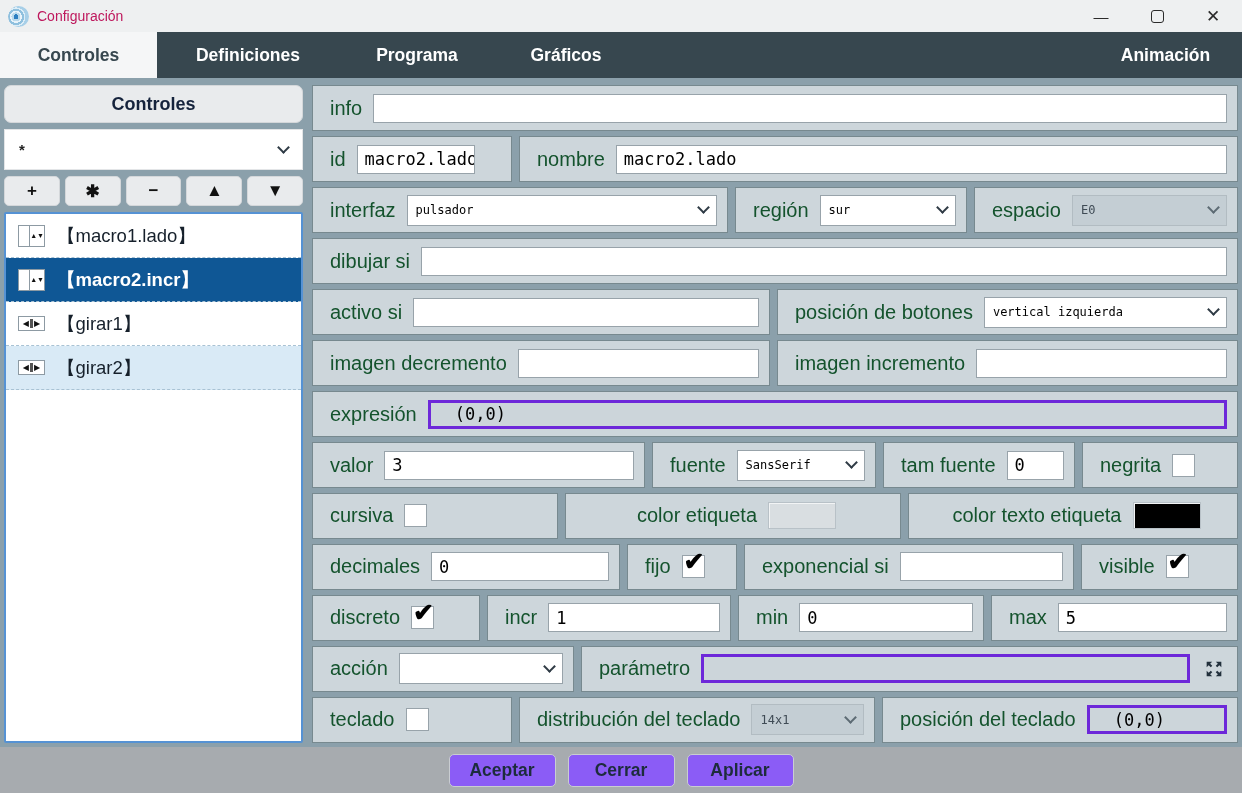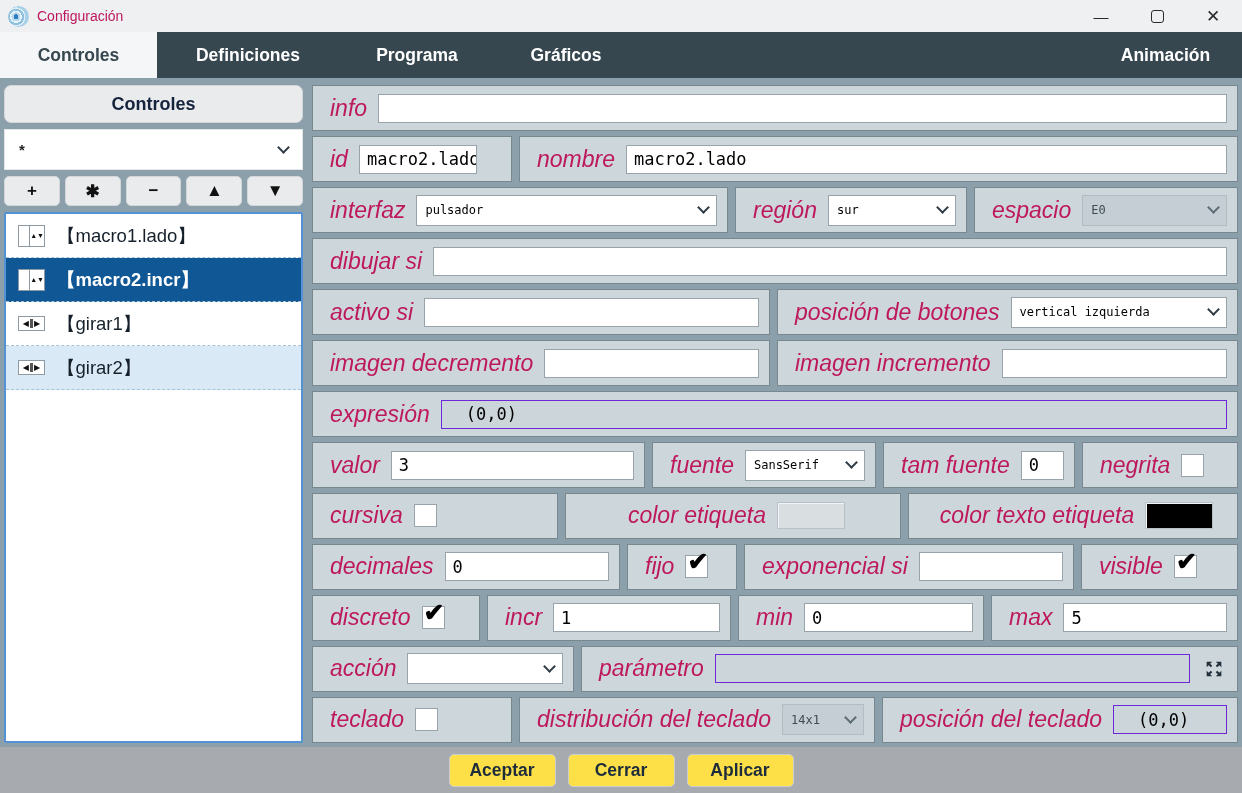--- a/index.html
+++ b/index.html
@@ -46,42 +46,42 @@
     font-size:7px; line-height:6px; color:#111; }
   .icon-slider { width:27px; height:15px; background:#fff; border:1px solid #8d9aa3; display:flex; flex:0 0 auto;
     align-items:center; justify-content:center; gap:1px; font-size:8px; line-height:8px; color:#111; }
   .icon-slider .bar { width:3px; height:9px; background:#555; }
 
   
   .form { flex:1; display:flex; flex-direction:column; gap:4.5px; min-width:0; }
   .frow { display:flex; gap:7px; flex:1; min-height:0; }
   .fgroup { background:#cdd6db; border:1.5px solid #77898f; display:flex; align-items:center;
     gap:11px; padding:0 10px 0 17px; min-width:0; }
-  .flabel { font-size:23px; color:#be185d; white-space:nowrap; flex:0 0 auto;font-style:italic; }
+  .flabel { font-size:20px; color:#14532d; white-space:nowrap; flex:0 0 auto; }
   .tinput { background:#fff; border:1px solid #98a3aa; height:29px; display:flex; align-items:center;
     padding:0 7px; font-family:"DejaVu Sans Mono",monospace; font-size:17px; color:#000;
     overflow:hidden; white-space:nowrap; }
   .tinput.grow { flex:1; }
-  .tinput.disabled { background:#ccd5da; border:1px solid #6d28d9;padding-left:24px; }
+  .tinput.disabled { background:#ccd5da; border:3px solid #6d28d9;padding-left:24px; }
   .tselect { background:#fff; border:1px solid #98a3aa; height:31px; display:flex; align-items:center;
     padding:0 8px; font-family:"DejaVu Sans Mono",monospace; font-size:12px; color:#000; cursor:pointer; }
   .tselect .val { overflow:hidden; white-space:nowrap; }
   .tselect .chev { margin-left:auto; flex:0 0 auto; }
   .tselect.disabled { background:#c4ced4; border:1px solid #b2bcc2; color:#3f4b55; cursor:default; }
   .chev { width:9px; height:9px; border-right:2.6px solid #2f3b45; border-bottom:2.6px solid #2f3b45;
     transform:rotate(45deg); margin-top:-5px; flex:0 0 auto; }
   .tselect.disabled .chev { border-color:#5d6b74; }
   .checkbox { width:23px; height:23px; background:#fff; border:1px solid #98a3aa; position:relative; cursor:pointer; flex:0 0 auto; }
   .checkbox.checked::after { content:"✔"; position:absolute; left:1px; top:-9px; font-size:25px; font-weight:bold; color:#000; }
   .swatch { width:68px; height:27px; border:1px solid #b8c1c7; box-shadow:1px 1px 0 #f2f4f5 inset; cursor:pointer; flex:0 0 auto; }
   .expand-btn { margin-left:auto; width:26px; height:26px; display:flex; align-items:center; justify-content:center; cursor:pointer; flex:0 0 auto; }
 
   
   .footer { height:46px; background:#a7abaf; flex:0 0 auto; display:flex; align-items:center; justify-content:center; gap:12px; }
-  .foot-btn { width:107px; height:33px; background:#fde047; border:1px solid #c9cdd1; border-radius:5px;
+  .foot-btn { width:107px; height:33px; background:#8b5cf6; border:1px solid #c9cdd1; border-radius:5px;
     display:flex; align-items:center; justify-content:center; font-size:17.5px; font-weight:bold; color:#1d2c3c; cursor:pointer; }
 </style>
 </head>
 <body>
 
 <div class="titlebar">
   <div class="app-logo"></div>
   <div class="app-title">Configuración</div>
   <div class="win-controls">
     <div class="win-btn">—</div>

